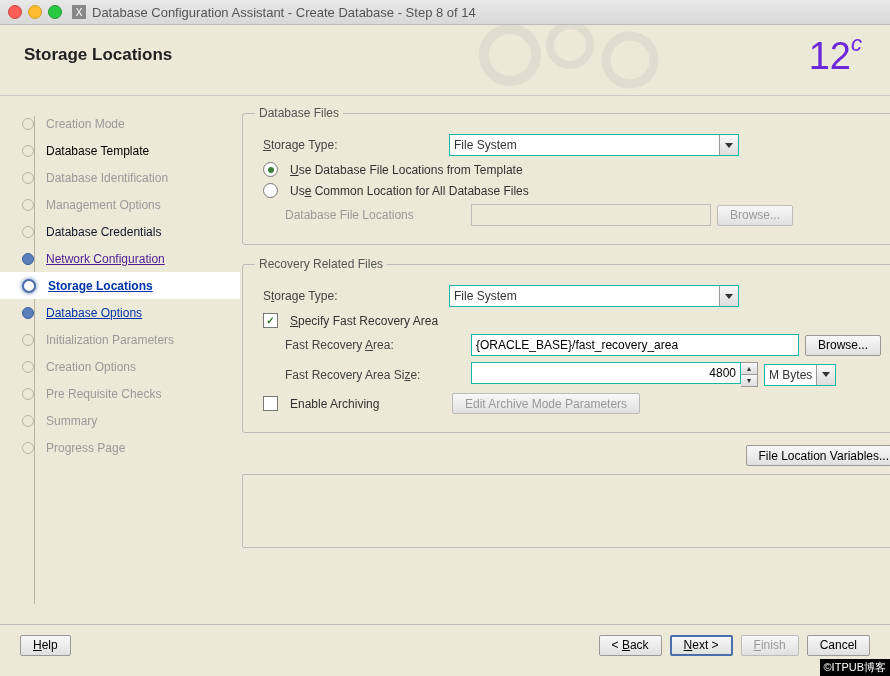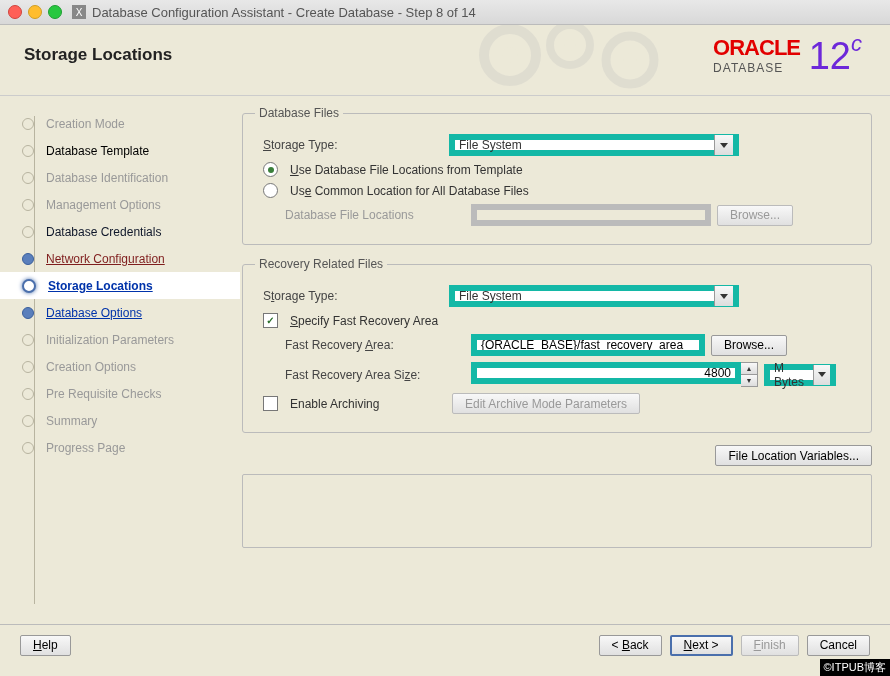--- a/index.html
+++ b/index.html
@@ -21,32 +21,32 @@
   .brand-12c{position:absolute;right:28px;top:6px;font-weight:normal;font-size:38px;color:#6d28d9}
   .brand-12c sup{font-size:22px;font-style:italic;vertical-align:18px}
   .body{display:flex;height:528px}
   .sidebar{width:218px;padding:14px 0 0 22px;box-sizing:border-box;position:relative}
   .sidebar .rail{position:absolute;left:34px;top:20px;bottom:20px;width:1px;background:#b8b4a0}
   .step{display:flex;align-items:center;height:27px;position:relative}
   .dot{width:10px;height:10px;border-radius:50%;background:#ece9d8;border:1px solid #b8b4a0;margin-right:12px;z-index:1;flex-shrink:0}
   .dot.filled{background:#5a7fbc;border-color:#3a5f9c}
   .dot.active{background:#fff;border:2px solid #4a6fac;box-shadow:0 0 4px #4a6fac}
   .step .lbl{color:#999;font-size:12px}
-  .step.done .lbl{color:#7f1d1d;text-decoration:underline;cursor:pointer}
+  .step.done .lbl{color:#4c1d95;text-decoration:underline;cursor:pointer}
   .step.current{background:#fff;margin-left:-22px;padding-left:22px;width:218px}
   .step.current .lbl{color:#0033aa;font-weight:bold;text-decoration:underline}
   .step.next .lbl{color:#0033aa;text-decoration:underline}
   .content{flex:1;padding:10px 18px 10px 24px;position:relative}
   fieldset{border:1px solid #bbb;border-radius:3px;padding:8px 12px 12px 12px;margin:0 0 12px 0;background:#ece9d8}
   legend{padding:0 4px;color:#555;font-size:12px}
   .row{display:flex;align-items:center;margin:6px 8px;gap:6px}
   .row .lab{width:180px;color:#444}
   .row .lab.ind{padding-left:22px}
   .row .lab.dis{color:#999}
-  input[type=text],.select,.spin{height:22px;border:6px solid #14b8a6;background:#fff;font-size:12px;padding:0 4px;box-sizing:border-box}
+  input[type=text],.select,.spin{height:22px;border:1px solid #14b8a6;background:#fff;font-size:12px;padding:0 4px;box-sizing:border-box}
   input[type=text]:disabled,.select.dis{background:#ece9d8;color:#999;border-color:#bbb}
   .select{display:flex;align-items:center;justify-content:space-between;width:290px;cursor:pointer;padding-right:0}
   .select .arrow{width:18px;height:20px;background:linear-gradient(#f8f8f8,#ddd);border-left:1px solid #999;display:flex;align-items:center;justify-content:center}
   .btn{height:21px;border:1px solid #999;background:linear-gradient(#f8f8f8,#e0e0e0);padding:0 12px;font-size:12px;cursor:pointer;border-radius:2px}
   .btn:disabled{color:#999;border-color:#bbb;cursor:default}
   .btn.def{border:2px solid #4a6fac}
   .radio,.chk{width:13px;height:13px;margin-right:6px;cursor:pointer;flex-shrink:0}
   .radio{border-radius:50%;border:1px solid #777;background:#fff;display:inline-flex;align-items:center;justify-content:center}
   .radio.sel::after{content:"";width:6px;height:6px;border-radius:50%;background:#3a7f3a}
   .chk{border:1px solid #777;background:#fff;display:inline-flex;align-items:center;justify-content:center;font-size:10px;color:#2a6f2a}
@@ -90,24 +90,20 @@
           <g transform="translate(100,30)">
             <circle r="20" fill="none" stroke="#bbb" stroke-width="8"></circle>
             <circle r="6" fill="#ece9d8"></circle>
           </g>
           <g transform="translate(160,45)">
             <circle r="24" fill="none" stroke="#bbb" stroke-width="9"></circle>
             <circle r="7" fill="#ece9d8"></circle>
           </g>
         </svg>
     </div>
-    <div class="brand" style="right:90px">
-      <div class="brand-oracle">ORACLE</div>
-      <div class="brand-db">DATABASE</div>
-    </div>
     <div class="brand-12c"><span>12</span><sup>c</sup></div>
   </div>
 
   <div class="body">
     <div class="sidebar">
       <div class="rail"></div>
       <div class="step">
           <span class="dot"></span>
           <span class="lbl" style="color:#999">Creation Mode</span>
         </div>
@@ -199,21 +195,21 @@
                 <span class="tri"></span>
               </span>
           </div>
         </div>
         <div class="row">
           <span class="chk sel"></span>
           <span><span class="under">S</span>pecify Fast Recovery Area</span>
         </div>
         <div class="row">
           <span class="lab ind">Fast Recovery <span class="under">A</span>rea:</span>
-          <input type="text" style="width: 234px;" value="{ORACLE_BASE}/fast_recovery_area">
+          <input type="text" style="width: 328px;" value="{ORACLE_BASE}/fast_recovery_area">
           <button class="btn">Browse...</button>
         </div>
         <div class="row">
           <span class="lab ind">Fast Recovery Area Si<span class="under">z</span>e:</span>
           <div class="spin-wrap">
             <input class="spin" type="text" value="4800" style="">
             <div class="spin-btns">
                 <div>▲</div>
                 <div>▼</div>
               </div>

